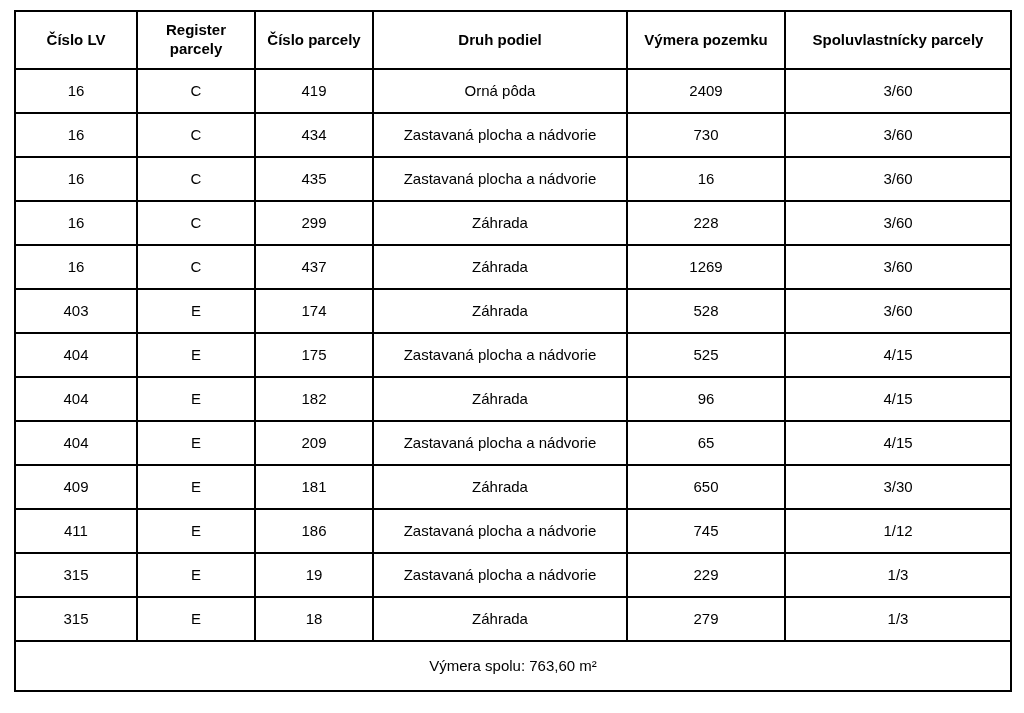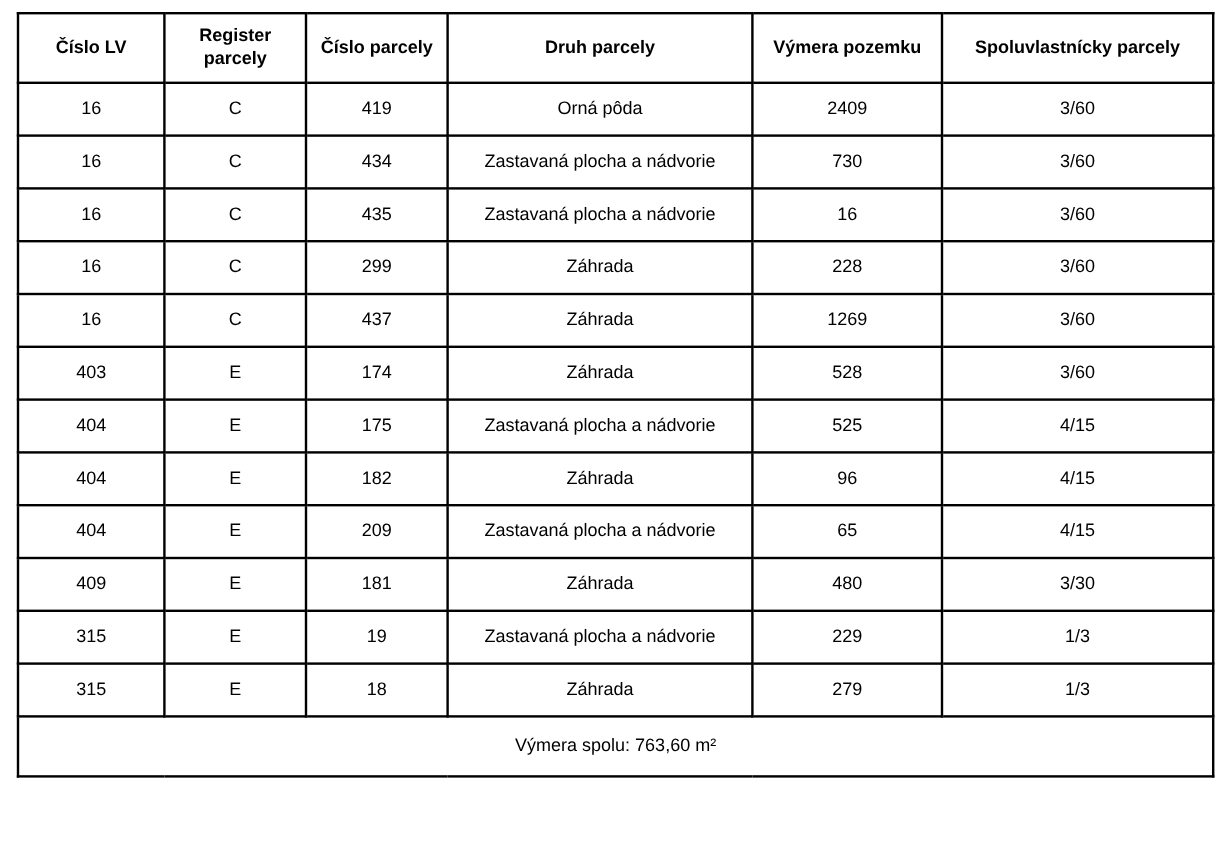--- a/index.html
+++ b/index.html
@@ -68,21 +68,21 @@
       <col class="c-parcela">
       <col class="c-druh">
       <col class="c-vymera">
       <col class="c-podiel">
     </colgroup>
     <thead>
       <tr>
         <th>Číslo LV</th>
         <th>Register parcely</th>
         <th>Číslo parcely</th>
-        <th>Druh parcely</th>
+        <th>Druh podiel</th>
         <th>Výmera pozemku</th>
         <th>Spoluvlastnícky parcely</th>
       </tr>
     </thead>
     <tbody>
       <tr>
         <td>16</td>
         <td>C</td>
         <td>419</td>
         <td>Orná pôda</td>
@@ -151,22 +151,30 @@
         <td>209</td>
         <td>Zastavaná plocha a nádvorie</td>
         <td>65</td>
         <td>4/15</td>
       </tr>
       <tr>
         <td>409</td>
         <td>E</td>
         <td>181</td>
         <td>Záhrada</td>
-        <td>480</td>
+        <td>650</td>
         <td>3/30</td>
+      </tr>
+      <tr>
+        <td>411</td>
+        <td>E</td>
+        <td>186</td>
+        <td>Zastavaná plocha a nádvorie</td>
+        <td>745</td>
+        <td>1/12</td>
       </tr>
       <tr>
         <td>315</td>
         <td>E</td>
         <td>19</td>
         <td>Zastavaná plocha a nádvorie</td>
         <td>229</td>
         <td>1/3</td>
       </tr>
       <tr>

